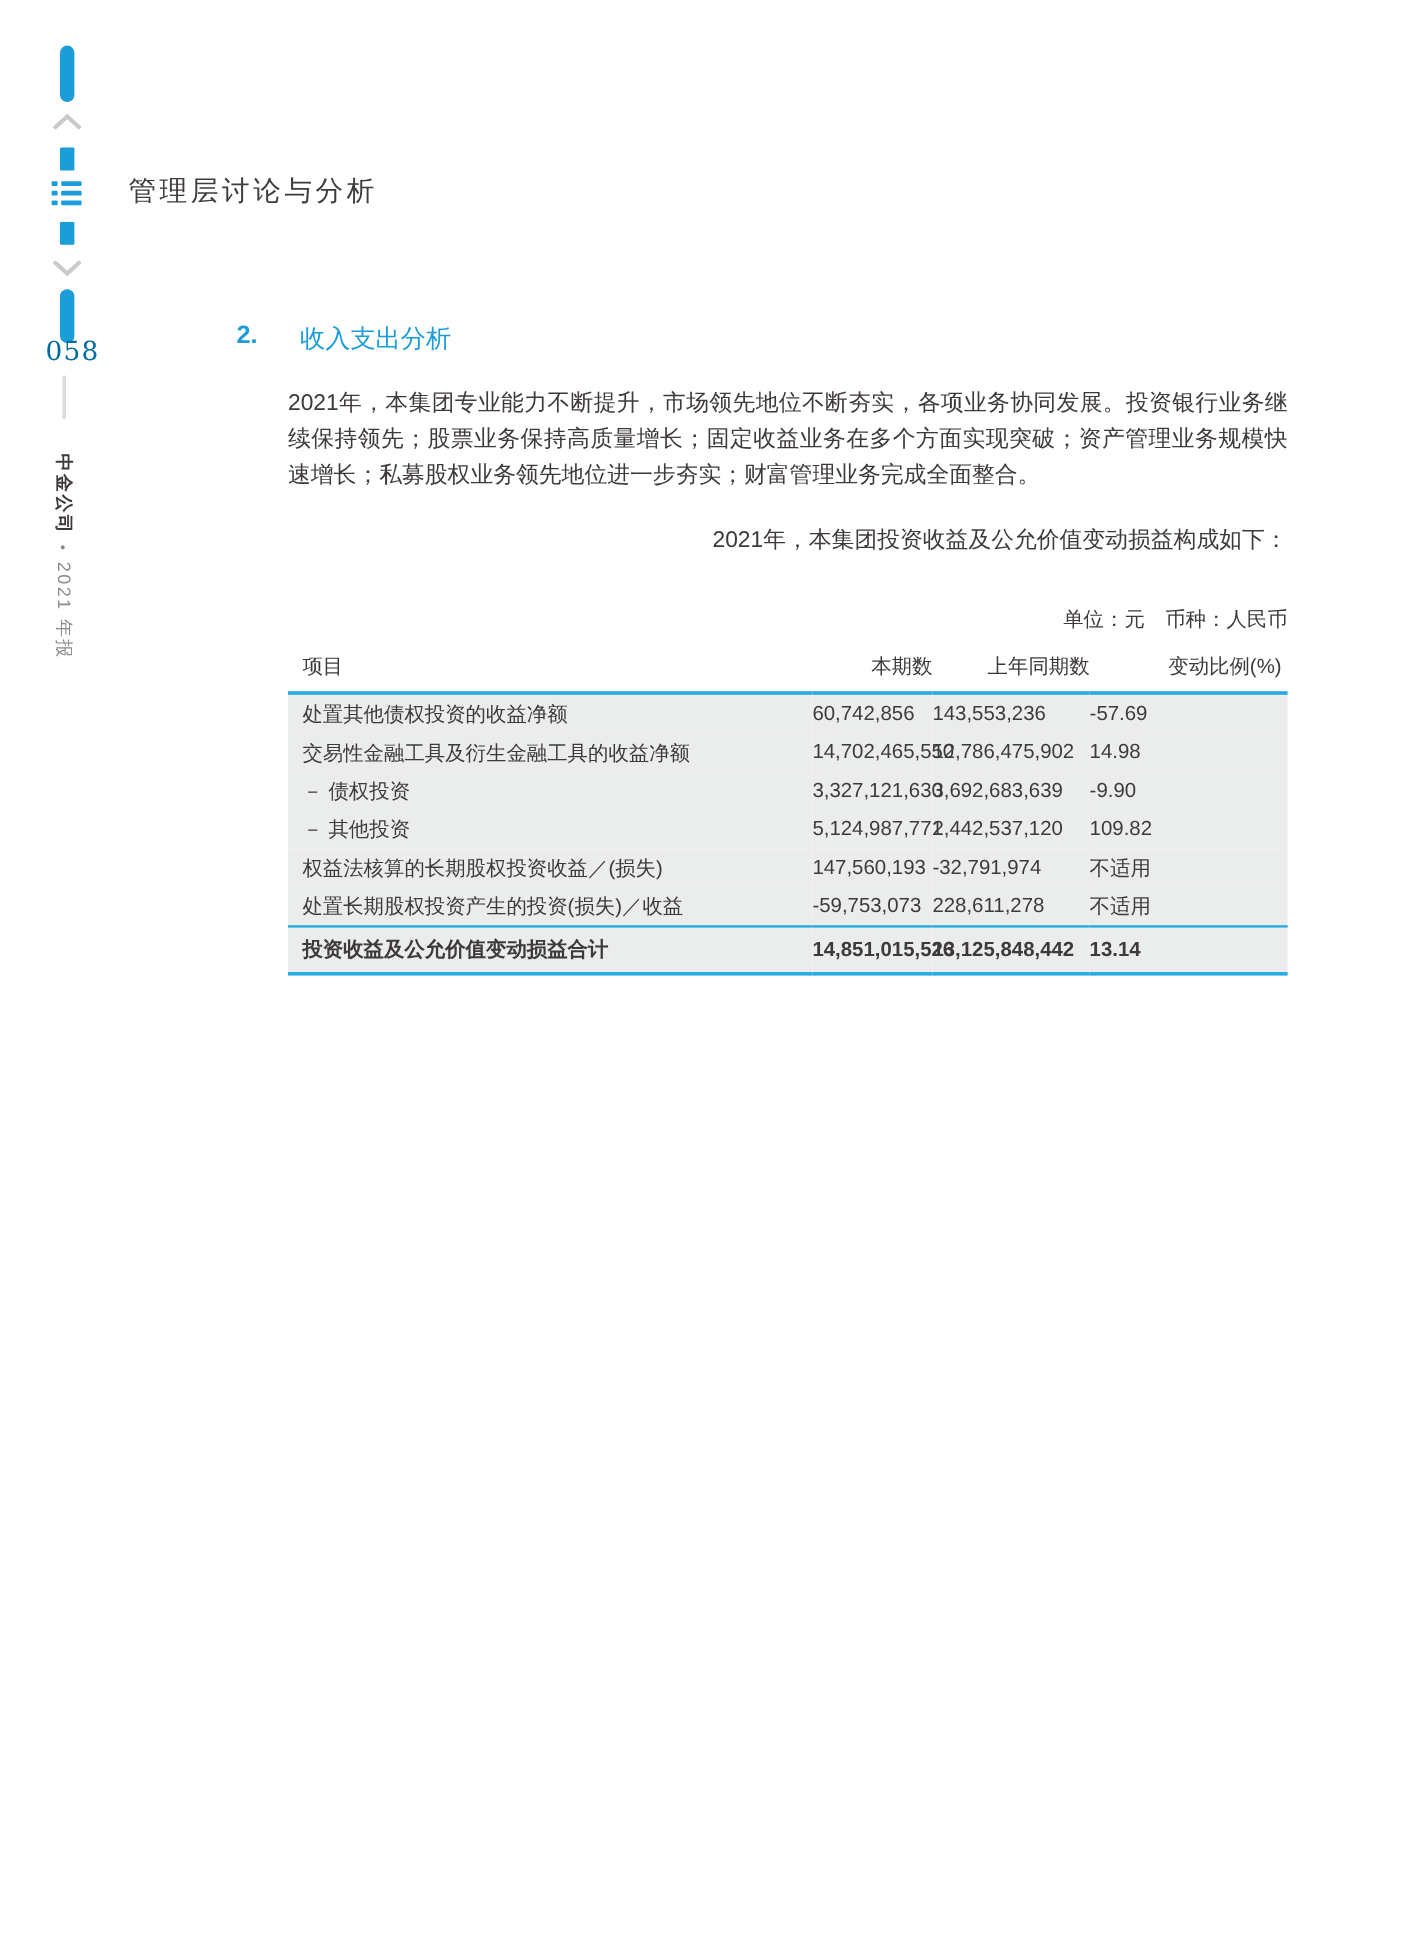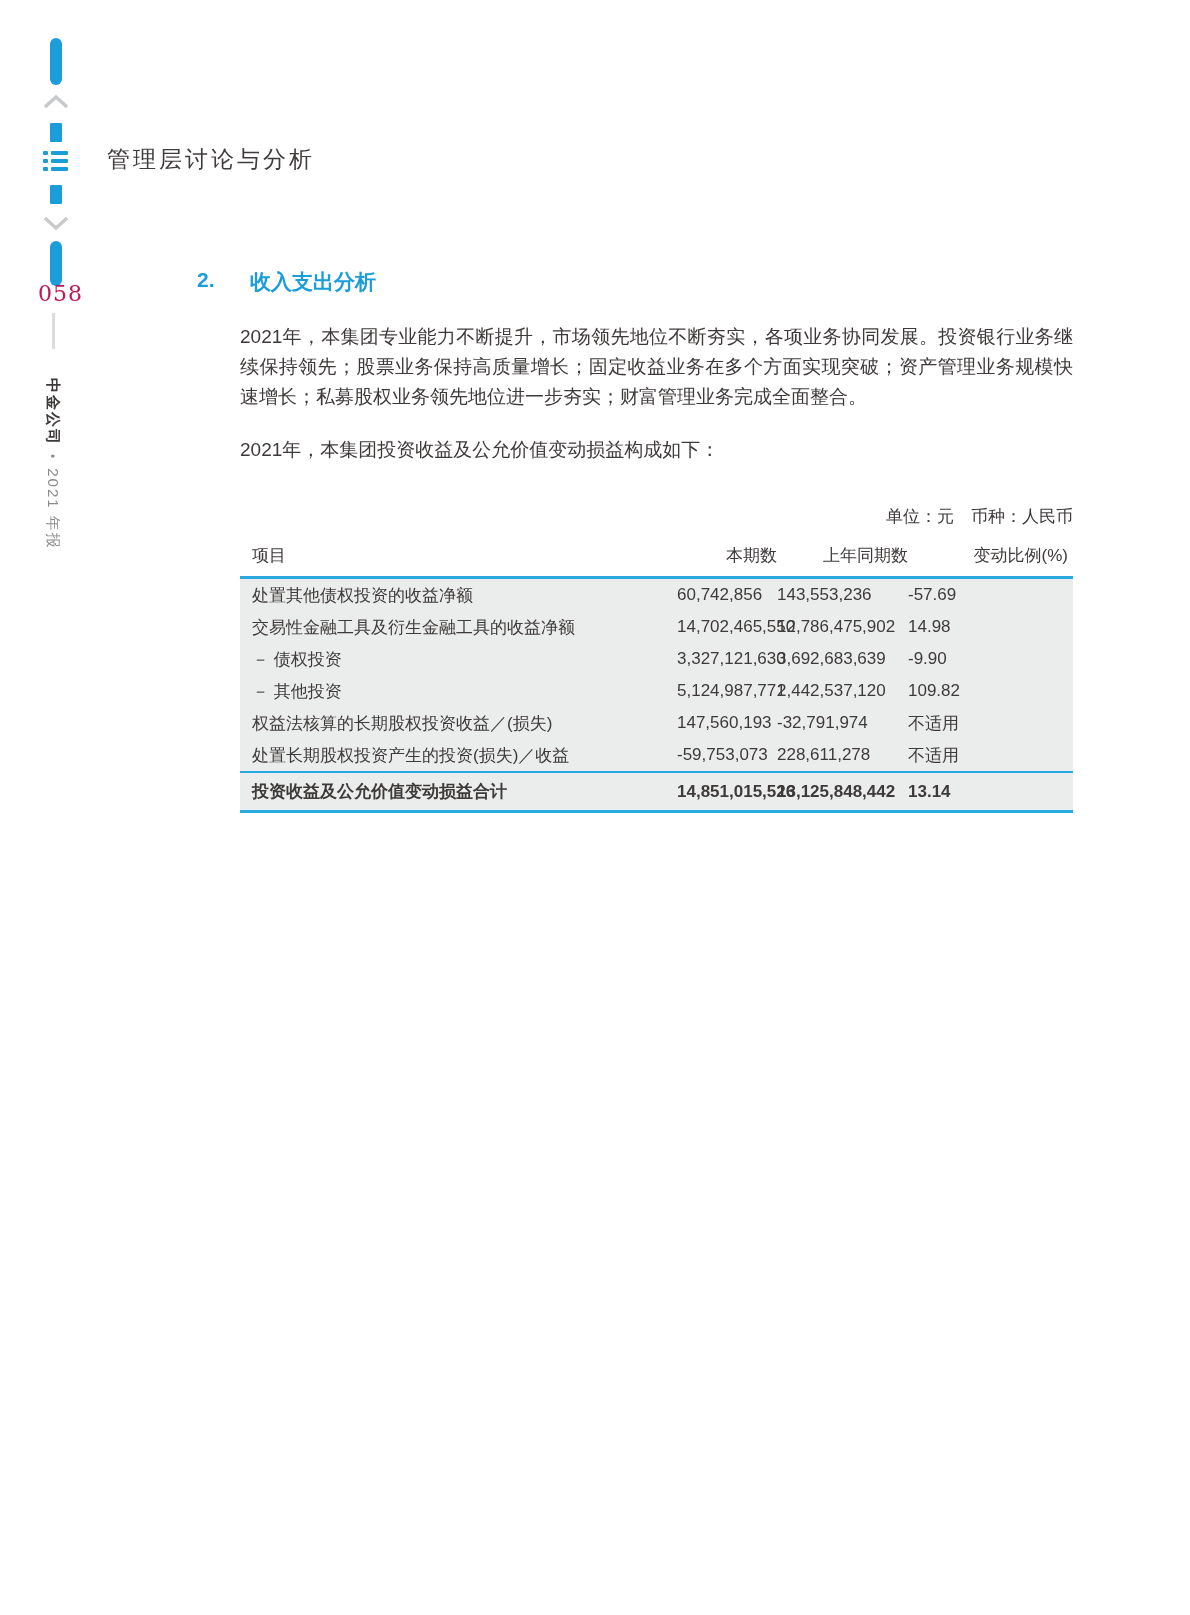--- a/index.html
+++ b/index.html
@@ -26,49 +26,49 @@
   .sq.s2{top:185px;}
   .chev{position:absolute;left:44px;width:24px;height:13px;}
   .chev.up{top:95px;}
   .chev.down{top:217px;}
   .list-icon{position:absolute;left:43px;top:151px;}
   .list-row{display:flex;align-items:center;margin-bottom:4px;}
   .list-dot{width:5px;height:4px;background:var(--accent_blue);margin-right:3px;border-radius:1px;}
   .list-bar{width:17px;height:4px;background:var(--accent_blue);border-radius:1px;}
   .page-num{
     position:absolute;left:38px;top:281px;width:40px;text-align:left;
-    font-family:"DejaVu Serif","Liberation Serif",serif;font-size:22px;color:#be185d;letter-spacing:1px;
+    font-family:"DejaVu Serif","Liberation Serif",serif;font-size:22px;color:#0369a1;letter-spacing:1px;
   }
   .vline{position:absolute;left:52px;top:313px;width:3px;height:36px;background:var(--divider_gray);}
   .brand{
     position:absolute;left:62px;top:378px;transform:rotate(90deg);transform-origin:0 0;
     white-space:nowrap;font-size:15px;letter-spacing:2px;
   }
   .brand-name{color:#3E3A39;font-weight:600;}
   .brand-sep{color:var(--muted_gray);margin:0 8px;font-size:12px;}
   .brand-year{color:var(--muted_gray);}
   
   .doc-title{
     position:absolute;left:107px;top:144px;margin:0;
     font-family:"DejaVu Serif","Liberation Serif",serif;font-weight:400;
     font-size:23px;color:#3F3C3B;letter-spacing:3px;
   }
   
   .content{position:absolute;left:240px;top:268px;width:833px;}
   .sec-head{position:relative;margin:0 0 26px 0;}
   .sec-num{position:absolute;left:-43px;top:0;color:var(--accent_blue);font-weight:bold;font-size:21px;}
-  .sec-title{margin:0;color:var(--accent_blue);font-weight:bold;font-size:21px;display:inline-block;padding-left:10px;}
+  .sec-title{margin:0;color:var(--accent_blue);font-weight:normal;font-size:21px;display:inline-block;padding-left:10px;}
   .para{
     margin:0 0 30px 0;font-size:19px;line-height:30px;text-align:justify;color:var(--text_dark);
   }
   .para.p1{margin-bottom:25px;}
   .sub-title{
     margin:0 0 26px 0;font-size:21px;font-style:italic;font-weight:bold;color:var(--heading_teal);
   }
-  .intro{margin:0 0 42px 0;font-size:19px;color:var(--text_dark);}
+  .intro{margin:0 0 42px 0;font-size:19px;color:var(--text_dark);text-align:right;}
   .unit{margin:0 0 16px 0;font-size:17px;text-align:right;color:var(--text_dark);}
   
   table{width:833px;border-collapse:collapse;table-layout:fixed;font-size:17px;color:var(--text_dark);}
   col.c0{width:437px;}col.c1{width:100px;}col.c2{width:131px;}col.c3{width:165px;}
   th{
     font-weight:500;text-align:right;vertical-align:bottom;padding:0 0 9px 0;
     border-bottom:3px solid var(--table_line_blue);white-space:nowrap;
   }
   th.first{text-align:left;padding-left:12px;margin-top:10px;}
   th.last,td.last{padding-right:5px;}

